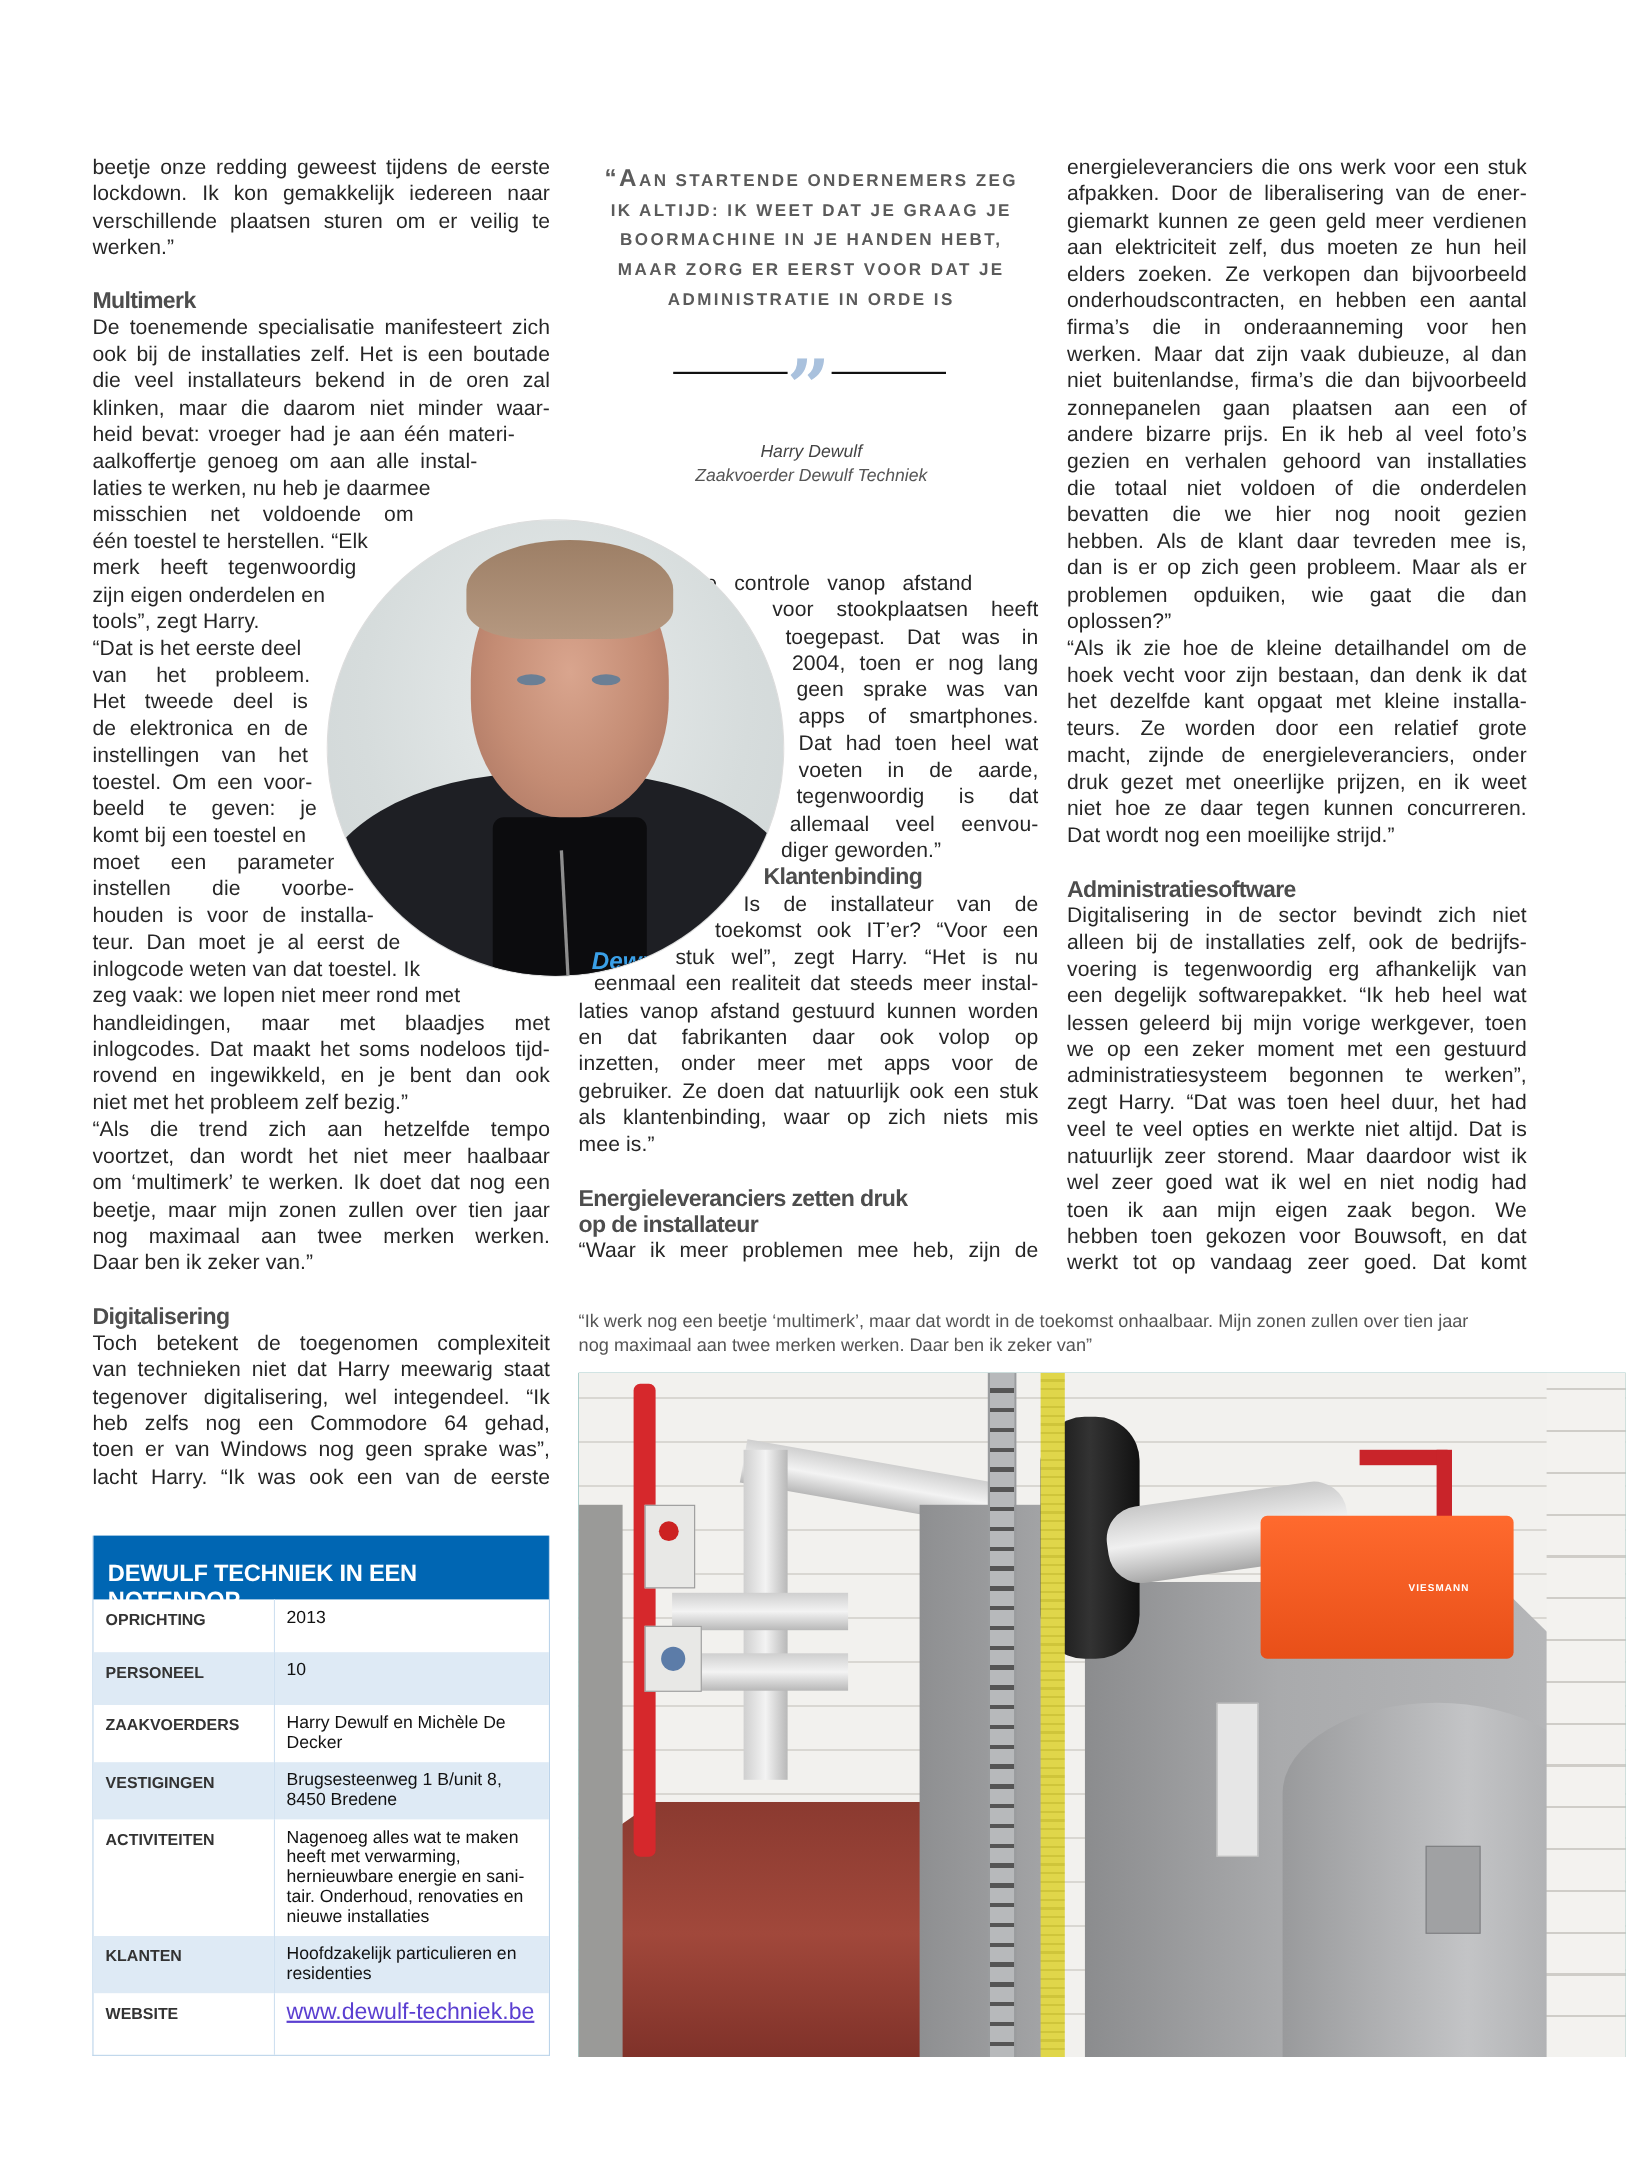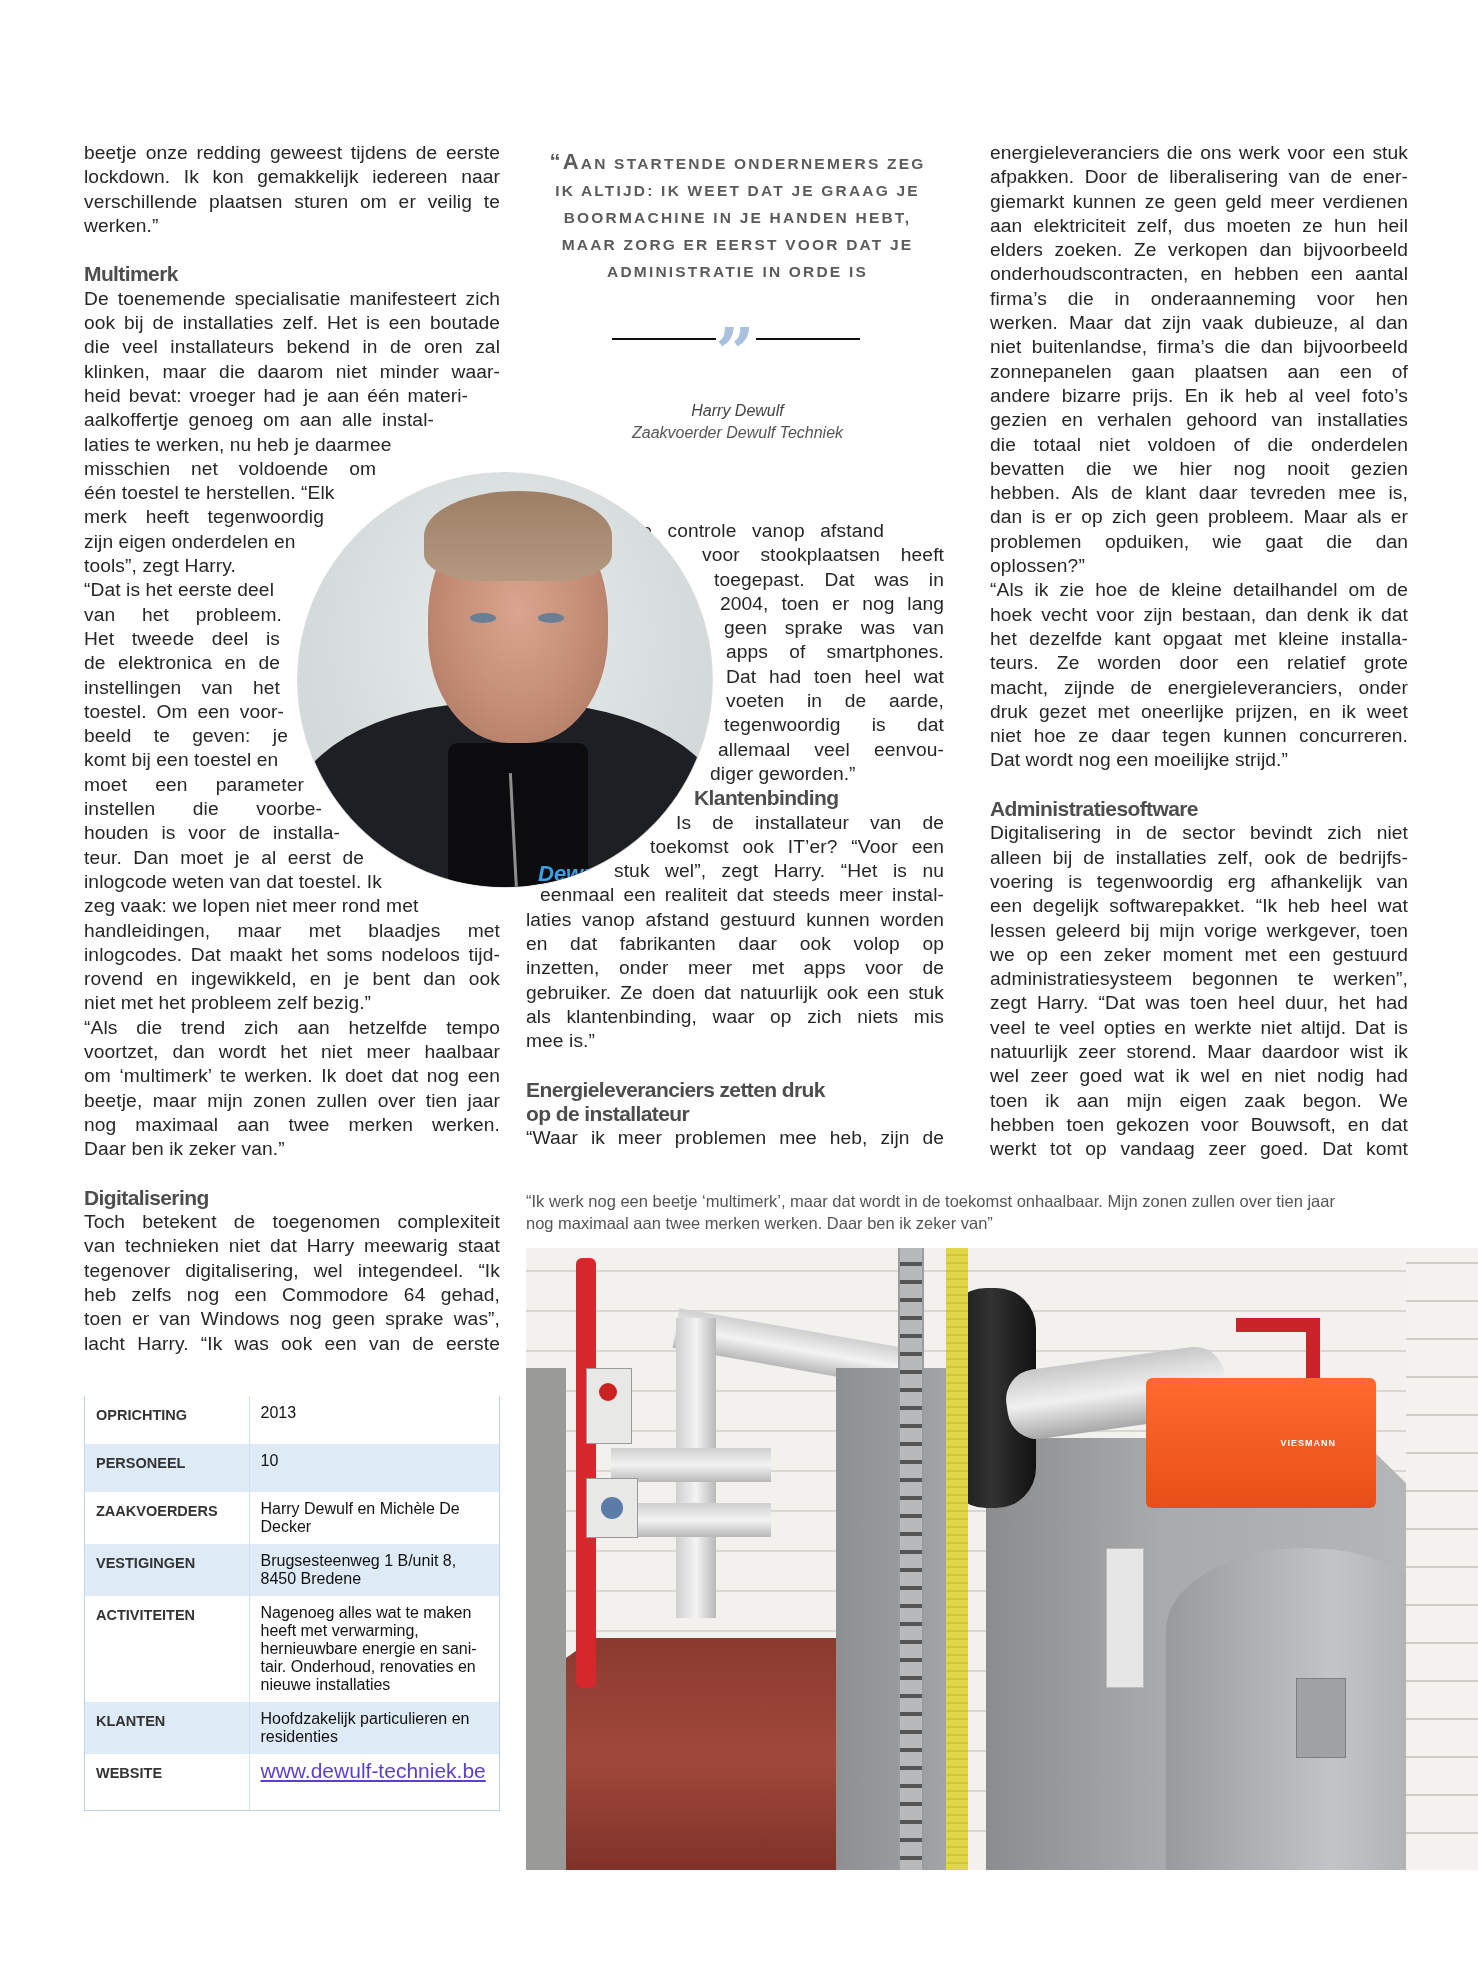--- a/index.html
+++ b/index.html
@@ -7,21 +7,21 @@
   body { position: relative; font-family: "DejaVu Sans", sans-serif; color: #222; }
 
   .col { position: absolute; font-family: "Liberation Sans", sans-serif; font-size: 19.2px; line-height: 24.3px; color: #262626; text-align: justify; font-weight: 300; letter-spacing: 0.1px; }
   .col .ln { display: block; white-space: nowrap; height: 24.3px; text-align: justify; text-align-last: justify; overflow: hidden; }
   .col .ln.last { text-align-last: left; }
   .col h3 { font-family: "Liberation Sans", sans-serif; font-weight: bold; font-size: 21px; line-height: 24.3px; height: 24.3px; color: #4d4d4d; letter-spacing: -0.6px; text-align: left; }
   .gap { display: block; height: 24.3px; }
 
   #col1 { left: 84px; top: 141px; width: 416px; }
   #col2 { left: 526px; top: 141px; width: 418px; }
-  #col3 { left: 970px; top: 141px; width: 418px; margin-left: 20px; }
+  #col3 { left: 970px; top: 141px; width: 418px; }
 
   
   .pullquote { position: absolute; left: 540px; top: 148px; width: 395px; text-align: center; font-family: "Liberation Sans", sans-serif; font-weight: bold; color: #5b5b5b; font-size: 15.5px; line-height: 27px; letter-spacing: 2.2px; text-transform: uppercase; }
   .pullquote .first { font-size: 22px; }
   .quote-rule { position: absolute; top: 338px; width: 104px; height: 2px; background: #111; }
   .quote-mark { position: absolute; left: 715px; top: 318px; width: 40px; text-align: center; font-family: "DejaVu Serif", serif; font-weight: bold; font-size: 68px; line-height: 68px; color: #a9c1dd; }
   .attrib-name { position: absolute; left: 540px; top: 402px; width: 395px; text-align: center; font-style: italic; font-size: 16px; color: #444; font-family: "Liberation Sans", sans-serif; }
   .attrib-role { position: absolute; left: 540px; top: 424px; width: 395px; text-align: center; font-style: italic; font-size: 16px; color: #555; font-family: "Liberation Sans", sans-serif; font-weight: 300; }
 
   
@@ -221,20 +221,21 @@
   <div class="collar"></div>
   <div class="zip"></div>
   <div class="head"></div>
   <div class="hair"></div>
   <div class="eye" style="left:172px"></div>
   <div class="eye" style="left:240px"></div>
   <div class="logo">Dewulf</div>
 </div>
 
 <div class="infobox">
+  <div class="title">DEWULF TECHNIEK IN EEN NOTENDOP</div>
   <table>
     <tbody>
         <tr>
       <td class="k">OPRICHTING</td>
       <td>2013</td>
     </tr>
     <tr>
       <td class="k">PERSONEEL</td>
       <td>10</td>
     </tr>

